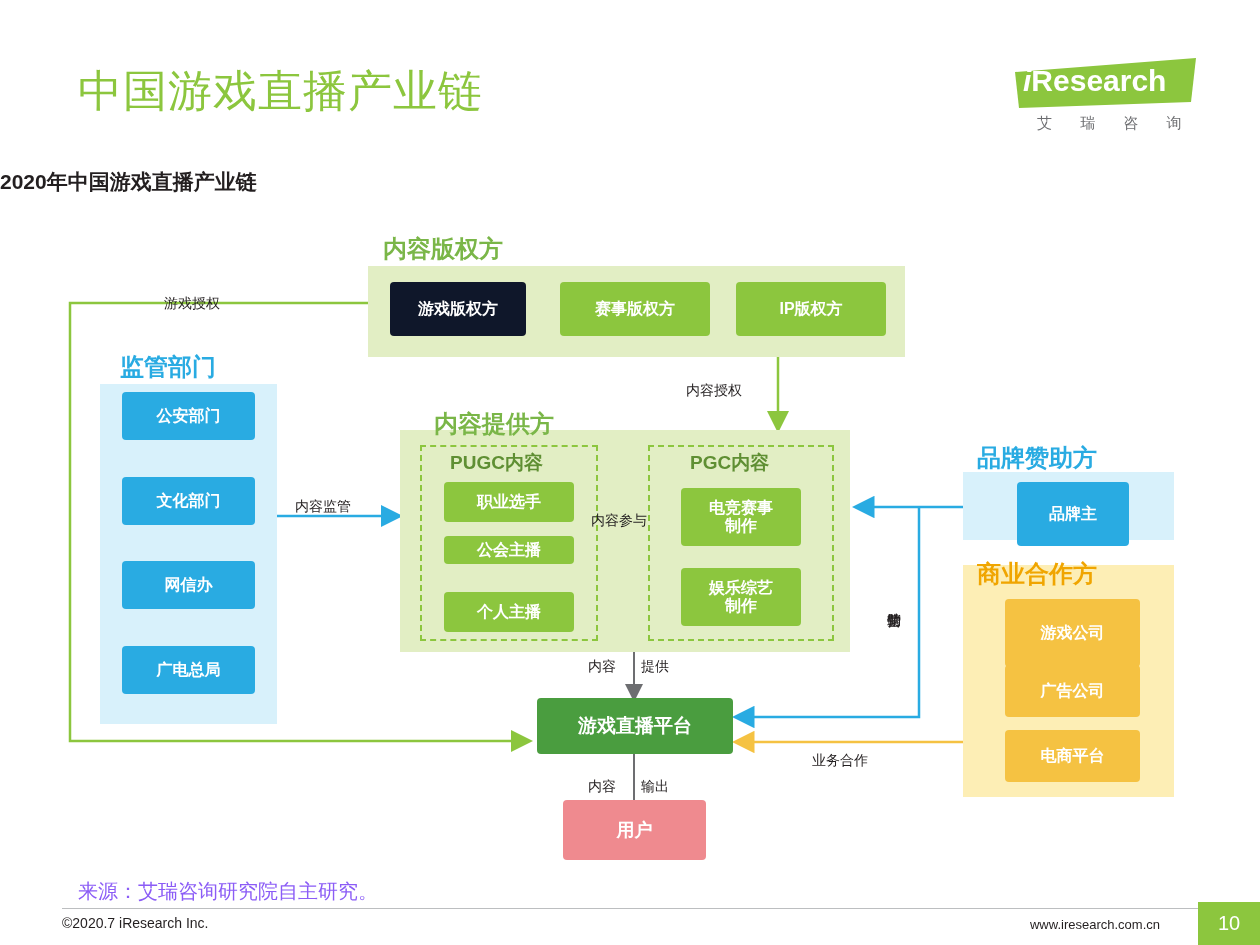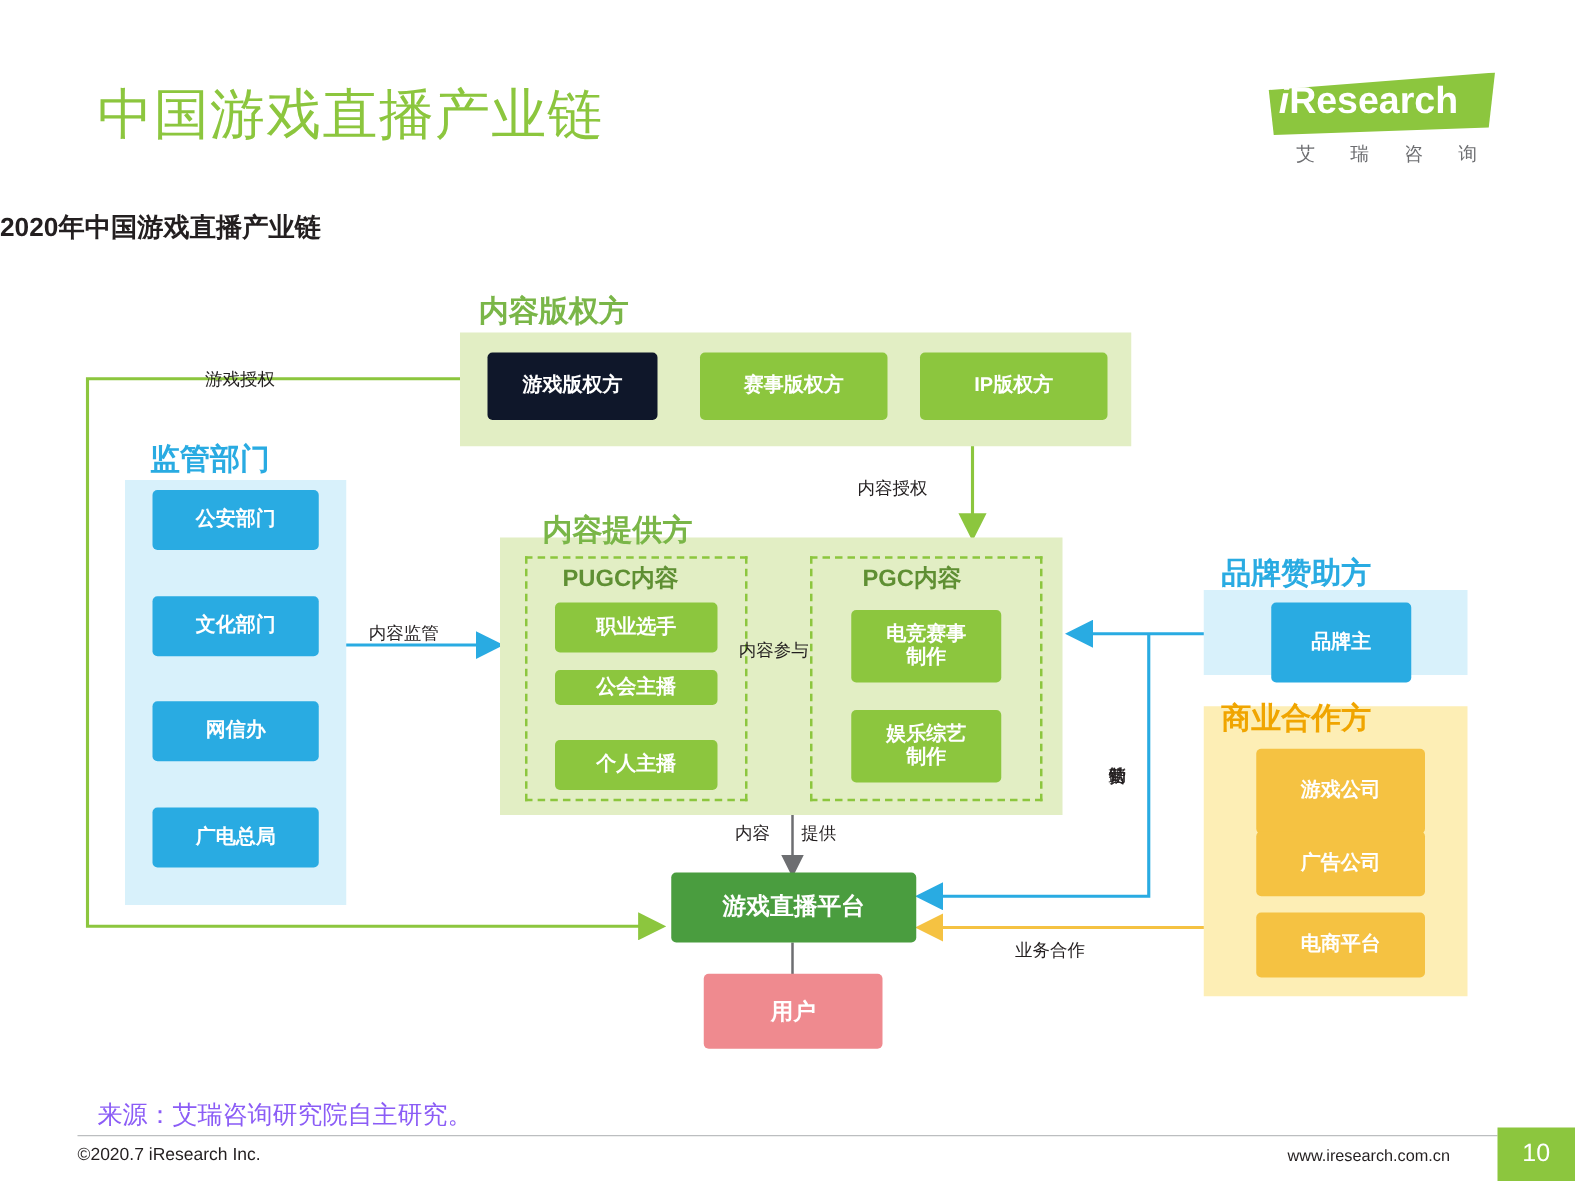--- a/index.html
+++ b/index.html
@@ -269,21 +269,21 @@
   <div class="panel" style="left:963px; top:565px; width:211px; height:232px; background:#fdeeb5;"></div>
   <div class="group-label" style="left:977px; top:558px; color:#f0a500;">商业合作方</div>
   <div class="node" style="left:1005px; top:599px; width:135px; height:68px; background:#f5c242;">游戏公司</div>
   <div class="node" style="left:1005px; top:730px; width:135px; height:52px; background:#f5c242;">电商平台</div>
   <div class="node" style="left:1005px; top:665px; width:135px; height:52px; background:#f5c242;">广告公司</div>
   <div class="edge-label" style="left:812px; top:752px;">业务合作</div>
 
   <div class="node" style="left:537px; top:698px; width:196px; height:56px; background:#4a9d3f; font-size:19px;">游戏直播平台</div>
   <div class="edge-label" style="left:588px; top:778px;">内容</div>
   <div class="edge-label" style="left:641px; top:778px;">输出</div>
-  <div class="node" style="left:563px; top:779px; width:143px; height:60px; background:#ef8a8f; font-size:18px;">用户</div>
+  <div class="node" style="left:563px; top:800px; width:143px; height:60px; background:#ef8a8f; font-size:18px;">用户</div>
 
   <div class="source-note">来源：艾瑞咨询研究院自主研究。</div>
   <div class="footer-rule"></div>
   <div class="footer-left">©2020.7 iResearch Inc.</div>
   <div class="footer-right">www.iresearch.com.cn</div>
   <div class="page-num-box">10</div>
 
 </div>
 
 </body></html>

